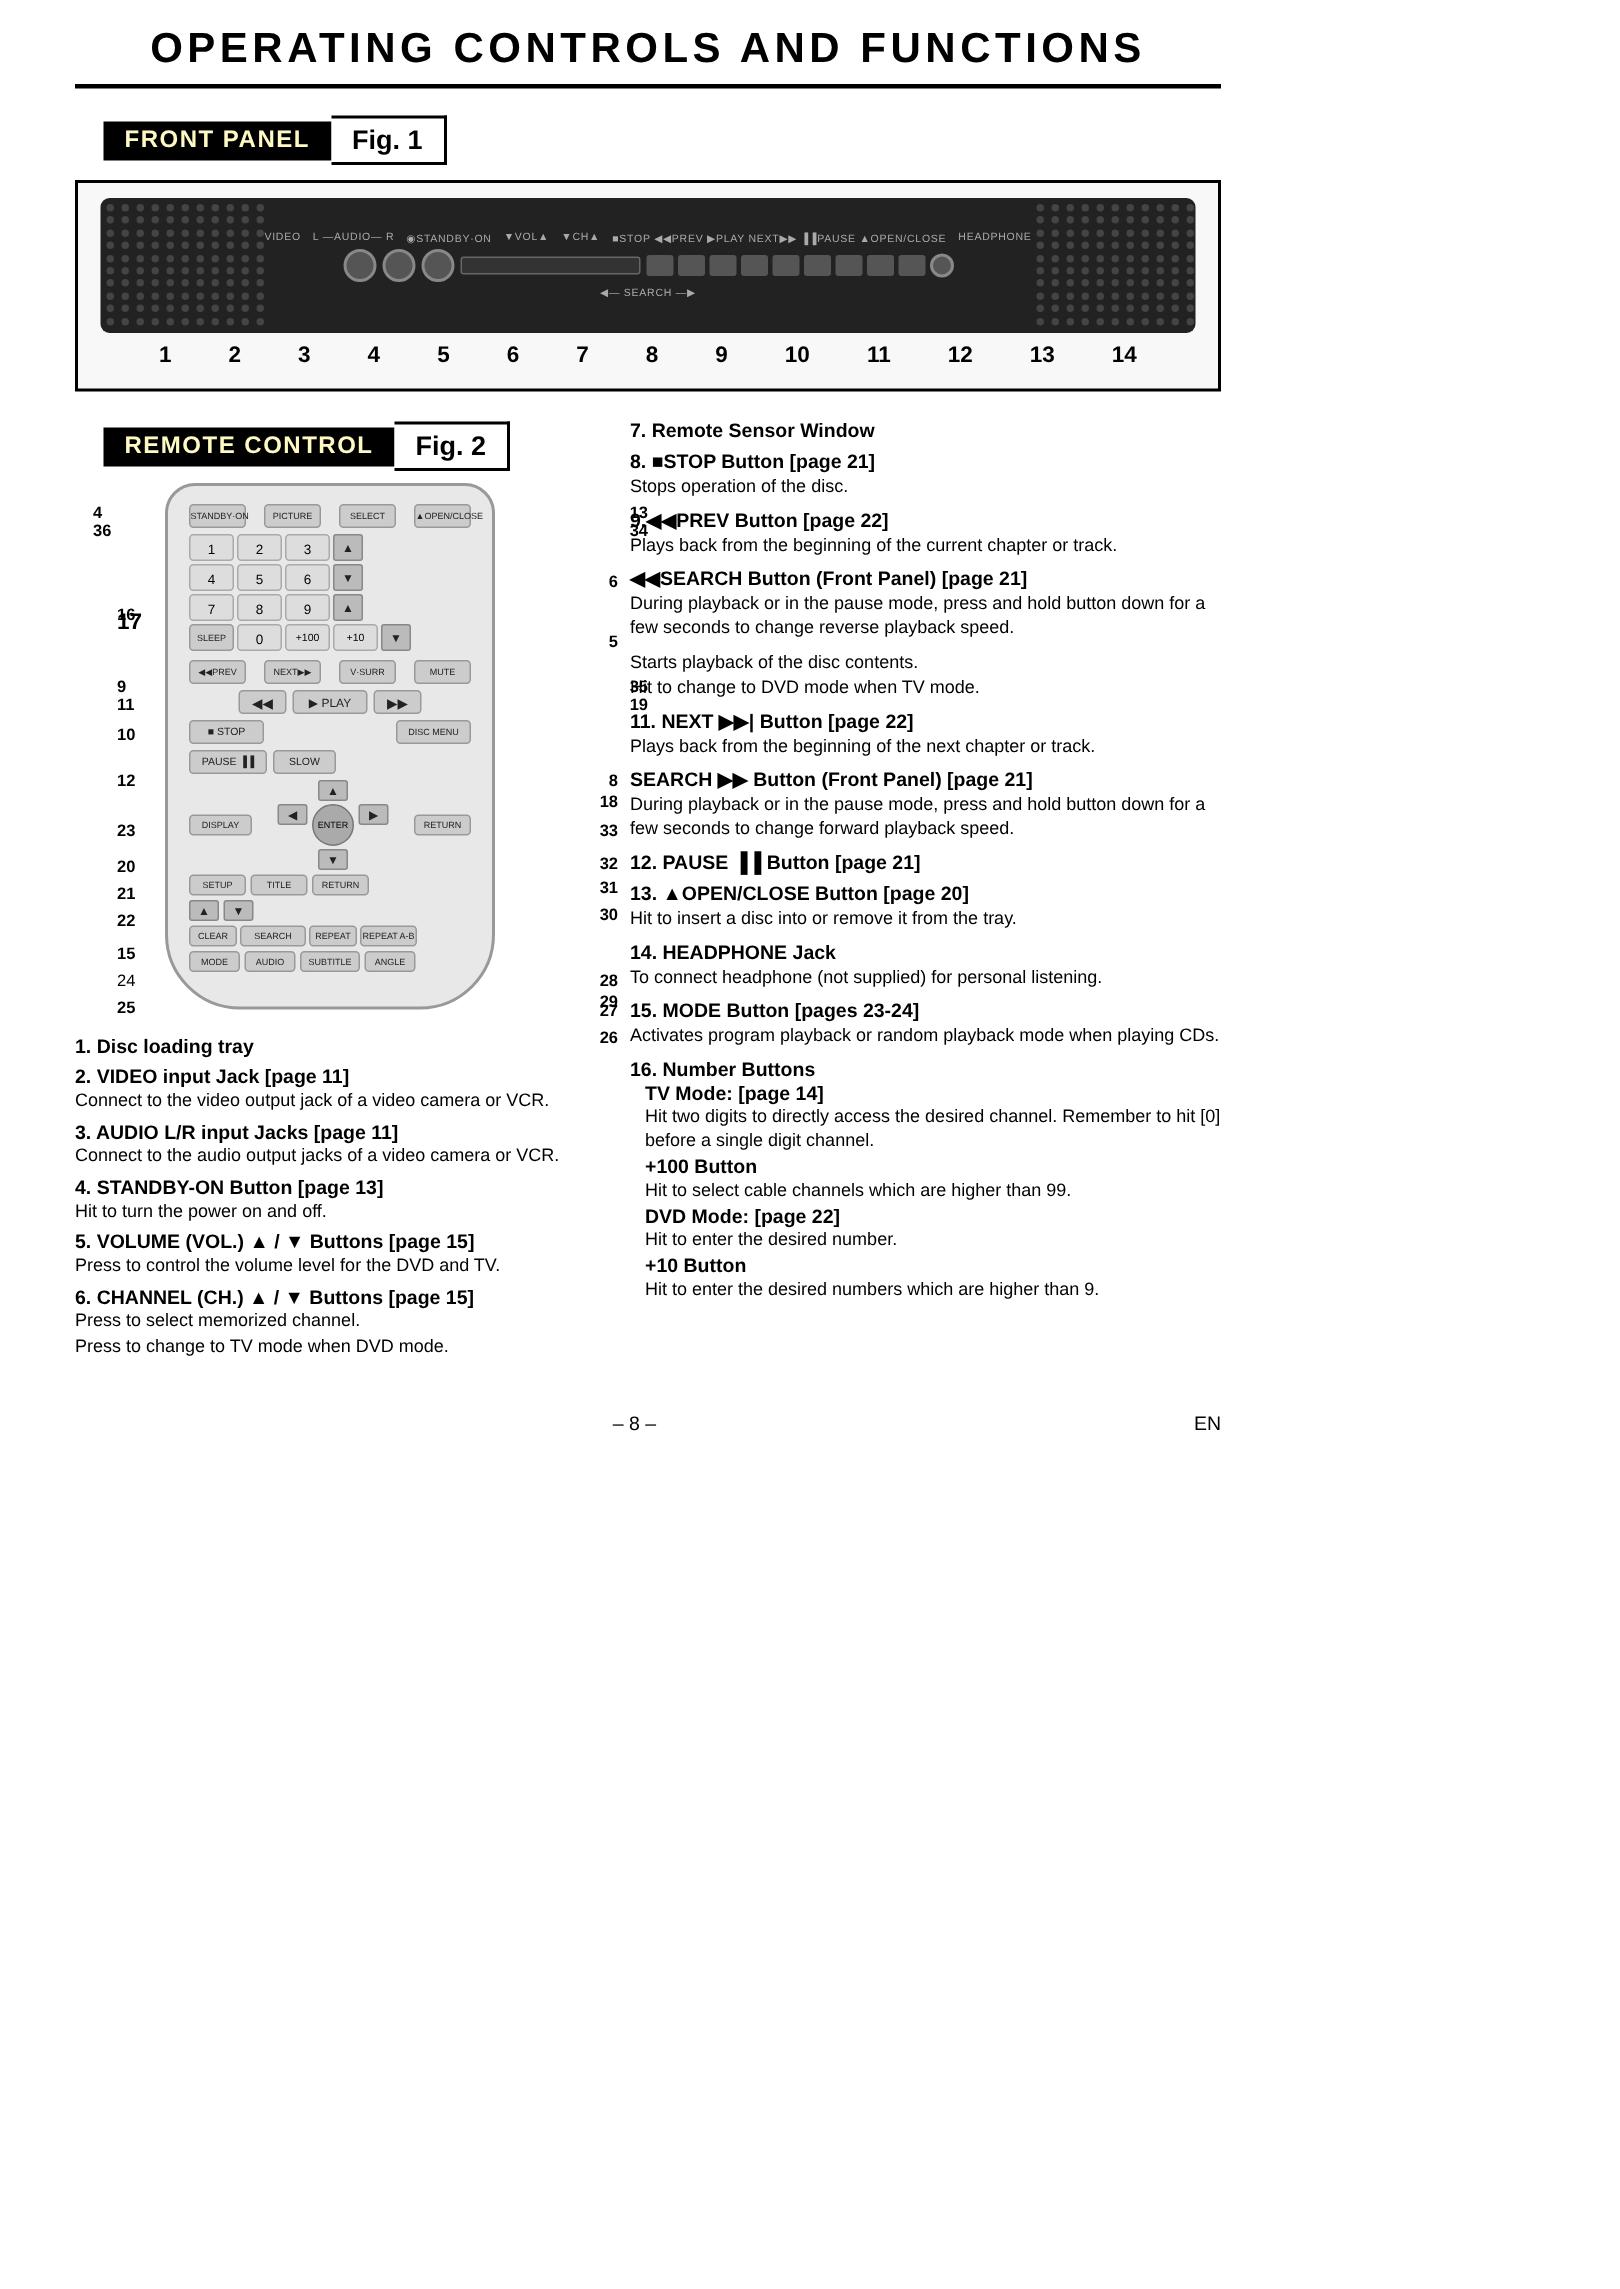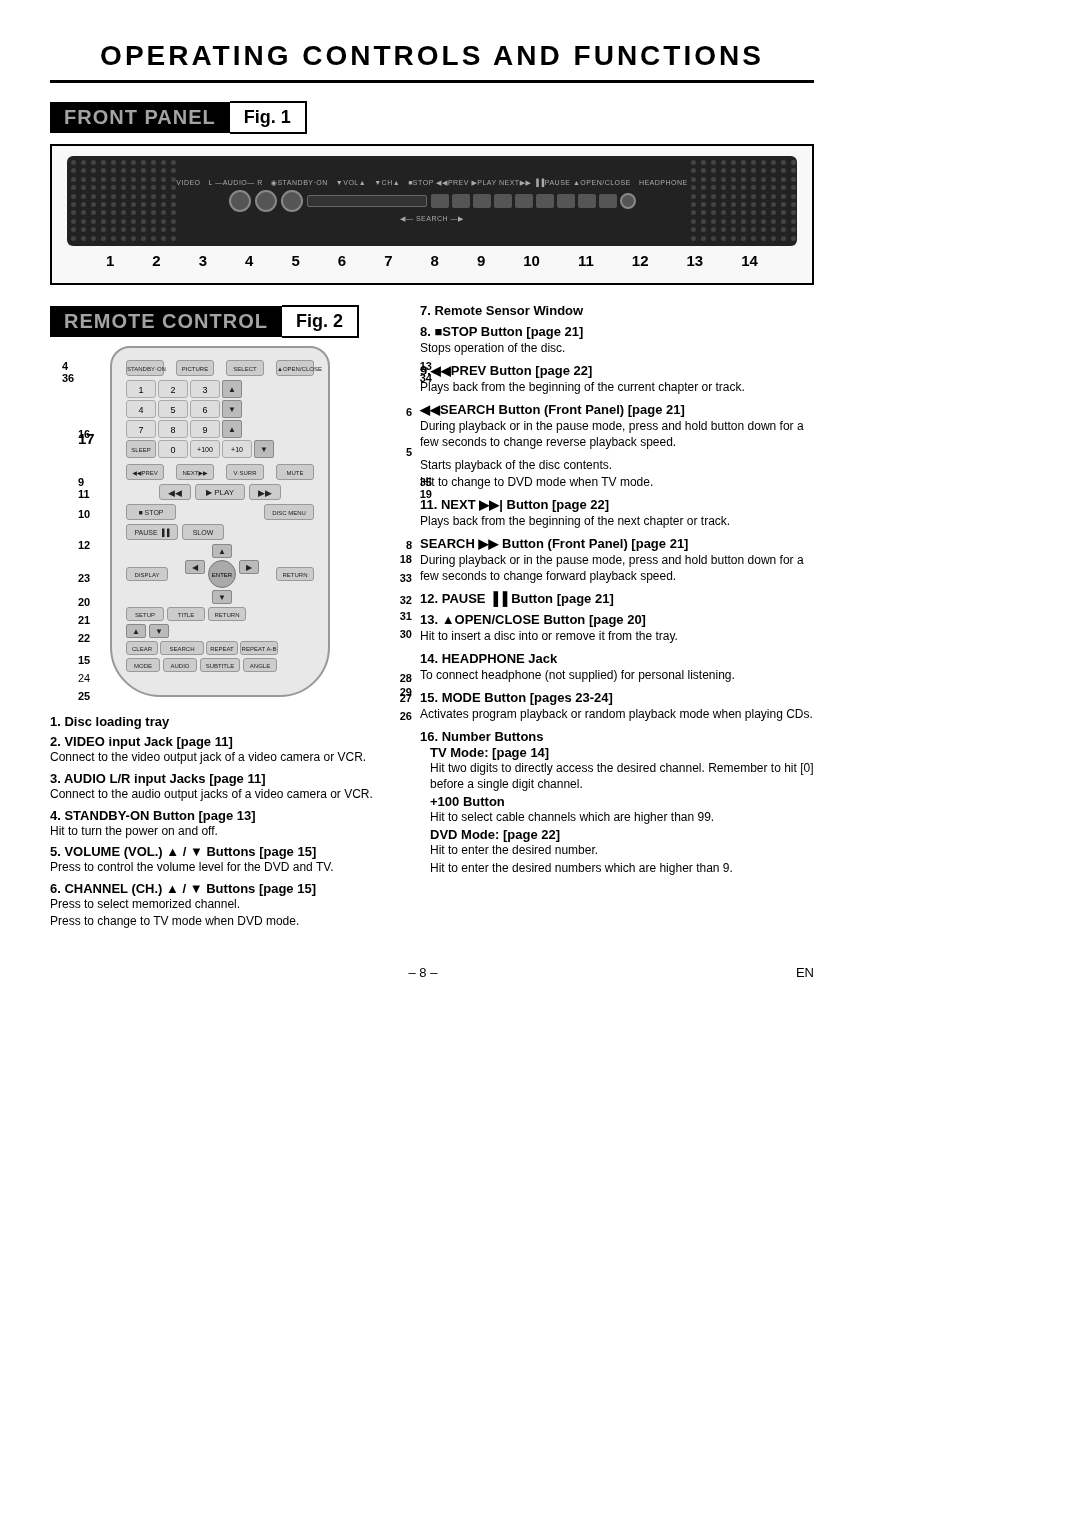--- a/index.html
+++ b/index.html
@@ -7,21 +7,21 @@
       background: #fff;
       font-family: Arial, Helvetica, sans-serif;
       width: 1080px;
       min-height: 1526px;
       color: #000;
       font-size: 14px;
     }
     .page {
       width: 864px;
       min-height: 1526px;
-      padding: 40px 50px 40px 50px;
+      padding: 16px 50px 40px 50px;
       position: relative;
     }
     
     .main-title {
       text-align: center;
       font-size: 28px;
       font-weight: bold;
       letter-spacing: 3px;
       border-bottom: 3px solid #000;
       padding-bottom: 8px;
@@ -29,25 +29,26 @@
     }
     
     .section-header {
       display: flex;
       align-items: center;
       gap: 0;
       margin-bottom: 10px;
     }
     .section-label {
       background: #000;
-      color: #a3a3a3;
-      font-size: 20px;
+      color: #fef9c3;
+      font-size: 16px;
       font-weight: bold;
       padding: 4px 14px;
       letter-spacing: 1px;
+      margin-left: 19px;
     }
     .section-fig {
       border: 2px solid #000;
       border-left: none;
       font-size: 18px;
       font-weight: bold;
       padding: 4px 14px;
       background: #fff;
     }
     
@@ -779,20 +780,21 @@
         </div>
         <div class="desc-sub">
           <div style="font-weight:bold; font-size:13px;">+100 Button</div>
           <div class="desc-text">Hit to select cable channels which are higher than 99.</div>
         </div>
         <div class="desc-sub">
           <div style="font-weight:bold; font-size:13px;">DVD Mode: [page 22]</div>
           <div class="desc-text">Hit to enter the desired number.</div>
         </div>
         <div class="desc-sub">
+          <div style="font-weight:bold; font-size:13px;">+10 Button</div>
           <div class="desc-text">Hit to enter the desired numbers which are higher than 9.</div>
         </div>
       </div>
 
     </div>
   </div>
 
   <div class="page-footer">
     <div></div>
     <div>– 8 –</div>

